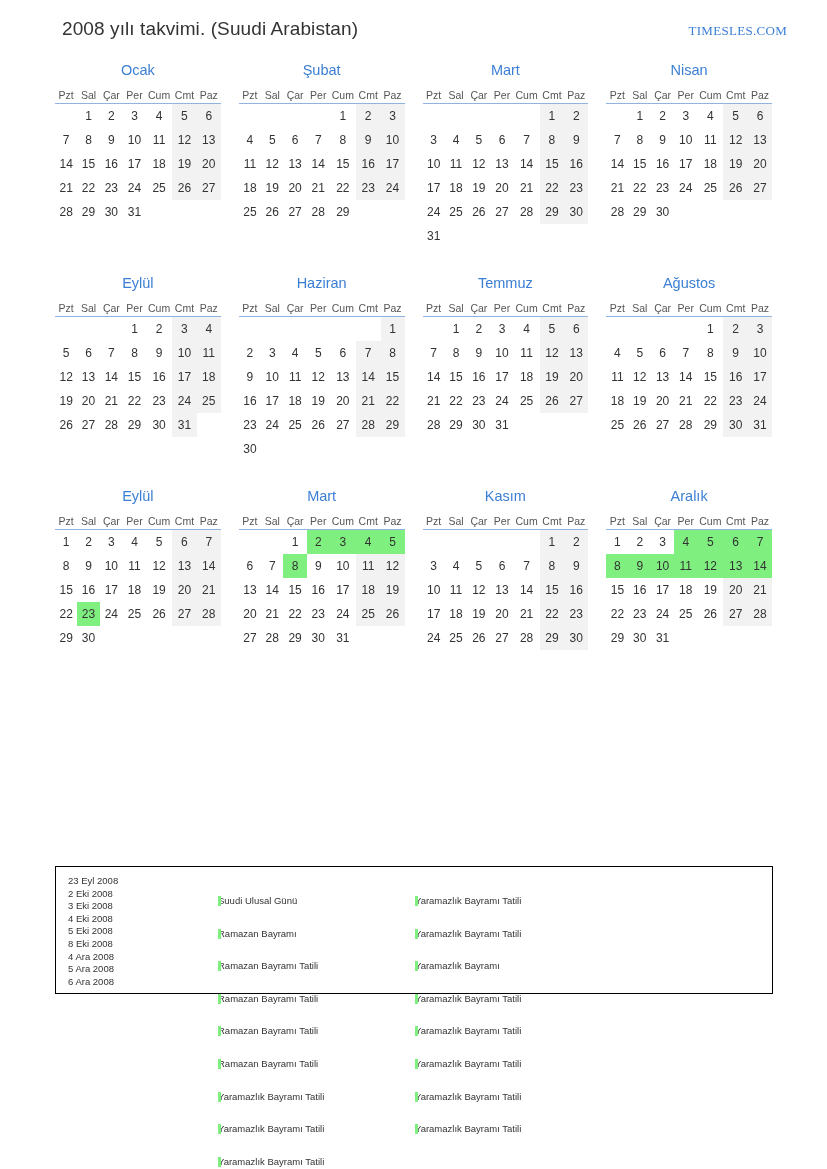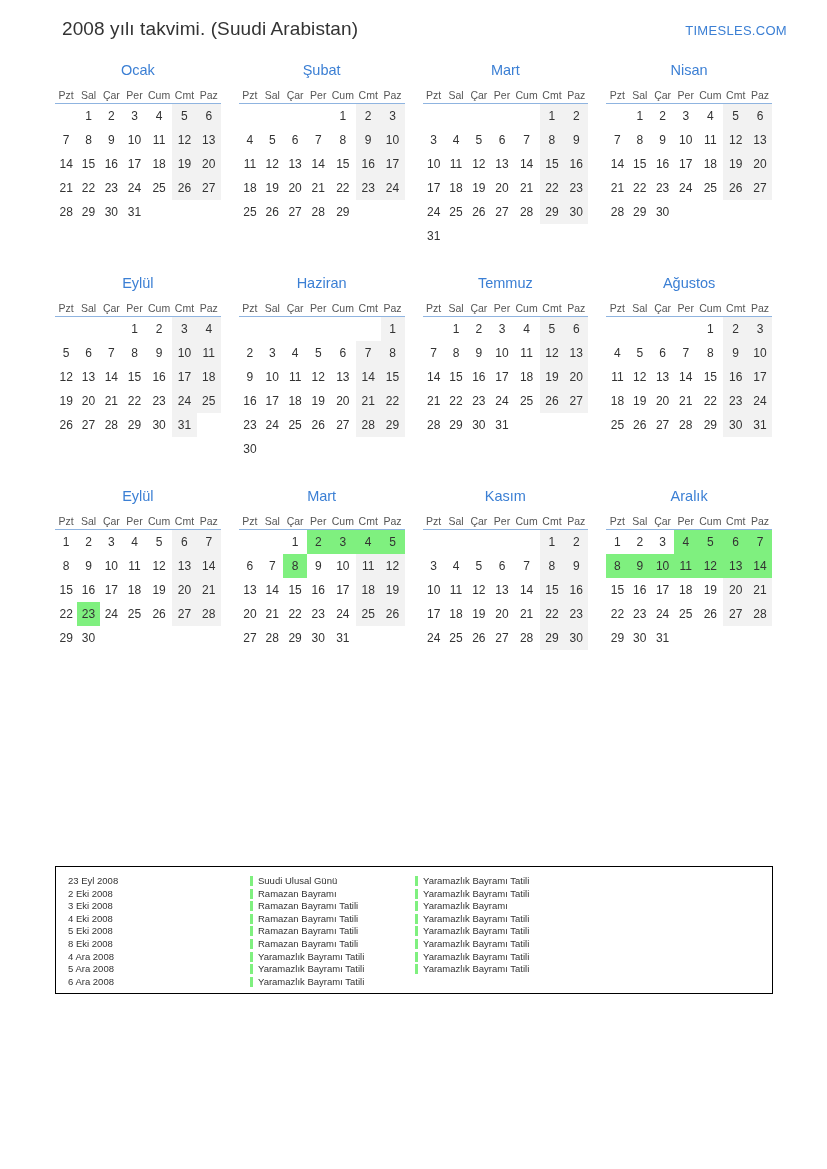--- a/index.html
+++ b/index.html
@@ -30,20 +30,21 @@
     font-size: 19px;
     color: #333333;
     font-weight: normal;
     letter-spacing: 0.1px;
     text-align: center;
   }
   .brand {
     font-size: 13px;
     color: #3b7fd4;
     letter-spacing: 0.3px;
+    font-family: Liberation Serif, serif;
   }
   .months {
     margin-top: 22px;
     padding: 0 55px 0 55px;
     display: grid;
     grid-template-columns: repeat(4, 1fr);
     row-gap: 0px;
     column-gap: 18px;
   }
   .month {
@@ -94,38 +95,37 @@
     box-sizing: border-box;
     padding: 8px 10px 0 12px;
   }
   .legend-cols {
     display: flex;
     gap: 0px;
   }
   .legend-col {
     width: 50%;
     display: flex;
-    gap: 32px;
   }
   .legend-dates {
     width: 150px;
   }
   .legend-names {
     flex: 1;
   }
   .legend-row {
     font-size: 9.5px;
     color: #333333;
     height: 12.6px;
     line-height: 12.6px;
     white-space: nowrap;
   }
   .legend-names .legend-row {
-    padding-left: 8px;
     position: relative;
+    margin-top: 20px;
   }
   .legend-names .legend-row::before {
     content: "";
     position: absolute;
     left: 0;
     top: 1px;
     width: 3px;
     height: 10px;
     background: #7ff07f;
   }

